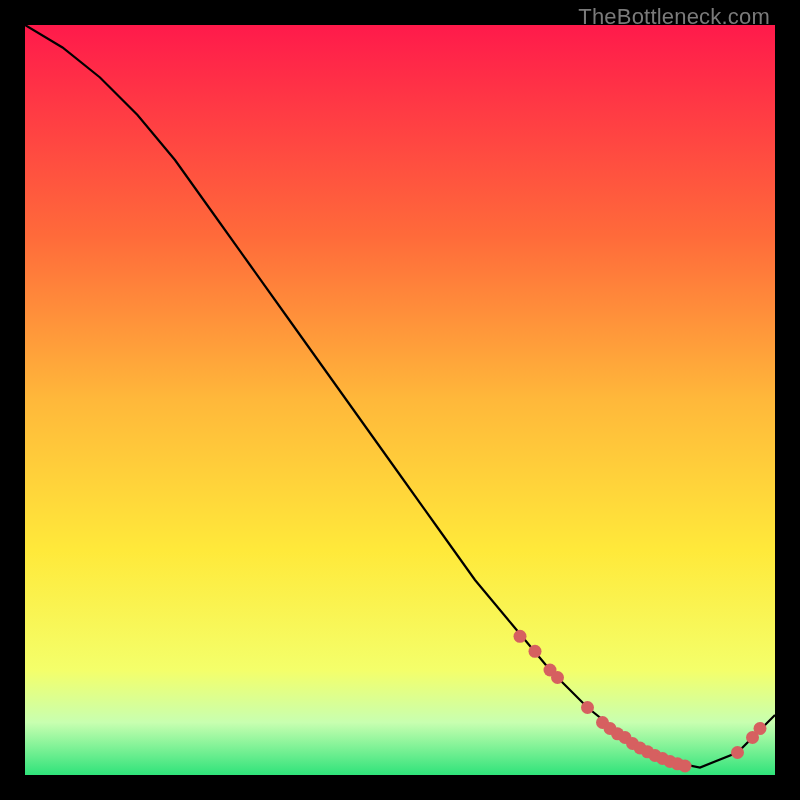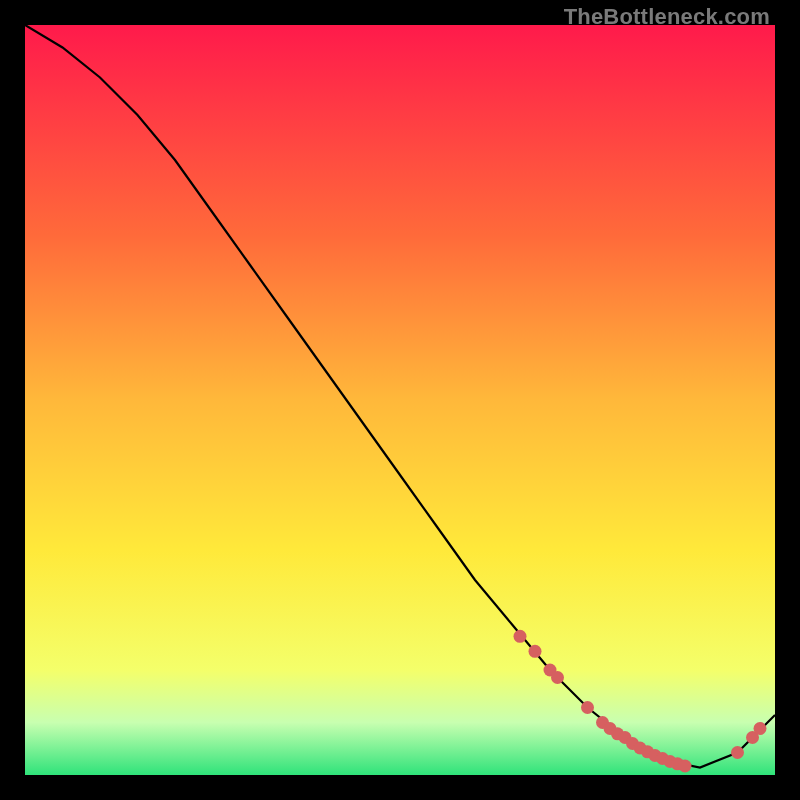--- a/index.html
+++ b/index.html
@@ -25,21 +25,21 @@
     top: 0;
     width: 750px;
     height: 750px;
   }
   .watermark {
     position: absolute;
     top: 4px;
     right: 30px;
     color: #7a7a7a;
     font-size: 22px;
-    font-weight: 700;
+    font-weight: 400;
     letter-spacing: 0.2px;
   }
 </style>
 </head>
 <body>
 
 <div class="frame">
   <svg class="plot-area" viewBox="0 0 750 750">
     <defs>
       <linearGradient id="bg-grad" x1="0" y1="0" x2="0" y2="1">

